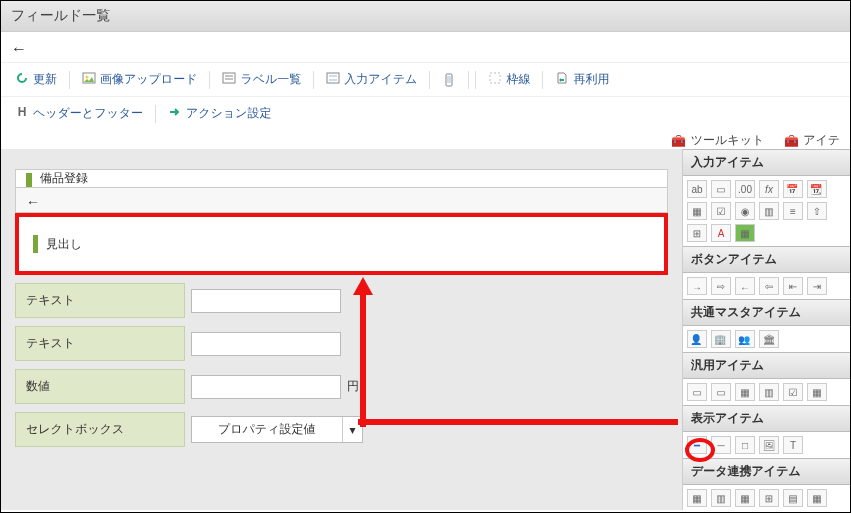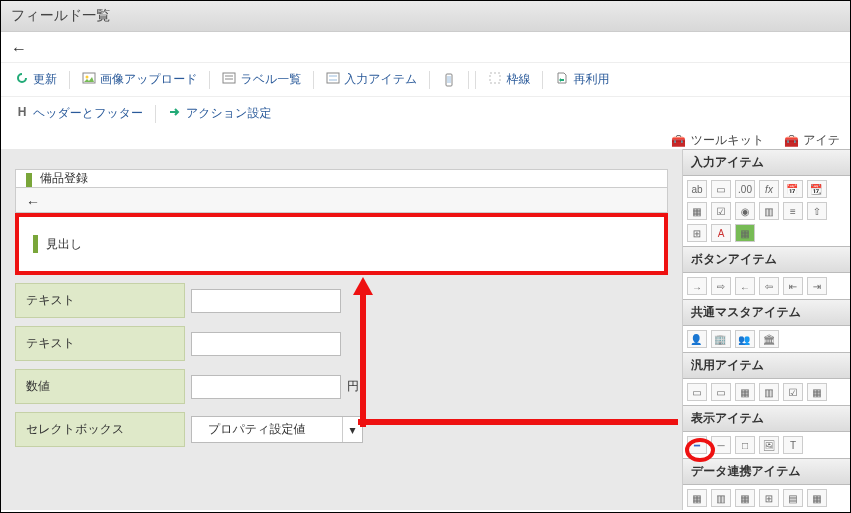--- a/index.html
+++ b/index.html
@@ -21,21 +21,21 @@
 .subrow .arrow{font-size:14px;font-weight:bold;cursor:pointer}
 .hlbox{border:4px solid #e11;background:#fff;padding:18px 14px;margin-top:0;display:flex;align-items:center;gap:8px}
 .hlbox .mark{width:5px;height:18px;background:#7aa63a}
 .fields{margin-top:8px}
 .fieldrow{display:flex;align-items:center;margin-bottom:8px}
 .flabel{width:170px;background:#dfe9c9;border:1px solid #c5d1a6;padding:8px 10px;font-size:12px}
 .fctrl{flex:1;padding-left:6px;display:flex;align-items:center;gap:6px}
 .fctrl input,.fctrl select{border:1px solid #bbb;padding:4px 6px;font-size:12px;background:#fff}
 .fctrl input{width:150px}
 .selectwrap{display:flex;border:1px solid #bbb;background:#fff}
-.selectwrap .sv{padding:4px 16px;width:150px}
+.selectwrap .sv{padding:4px 26px;width:150px}
 .selectwrap .sb{width:20px;border-left:1px solid #ccc;display:flex;align-items:center;justify-content:center;cursor:pointer}
 .side{width:168px;background:#fff;border-left:1px solid #ccc;overflow:auto}
 .panelh{background:linear-gradient(#f2f2f2,#dcdcdc);padding:4px 8px;font-weight:bold;font-size:12px;border-bottom:1px solid #bbb;border-top:1px solid #bbb}
 .pgrid{display:flex;flex-wrap:wrap;padding:4px;gap:4px}
 .pitem{width:20px;height:18px;border:1px solid #ccc;background:#f8f8f8;display:flex;align-items:center;justify-content:center;font-size:10px;cursor:grab;color:#666}
 .redarrow{position:absolute;left:352px;top:128px;pointer-events:none}
 .redline{position:absolute;left:357px;top:270px;width:320px;height:6px;background:#e11;pointer-events:none}
 .redcircle{position:absolute;right:-8px;top:282px;width:30px;height:24px;border:4px solid #e11;border-radius:50%;pointer-events:none;z-index:5}
 svg{display:block}
 </style>

